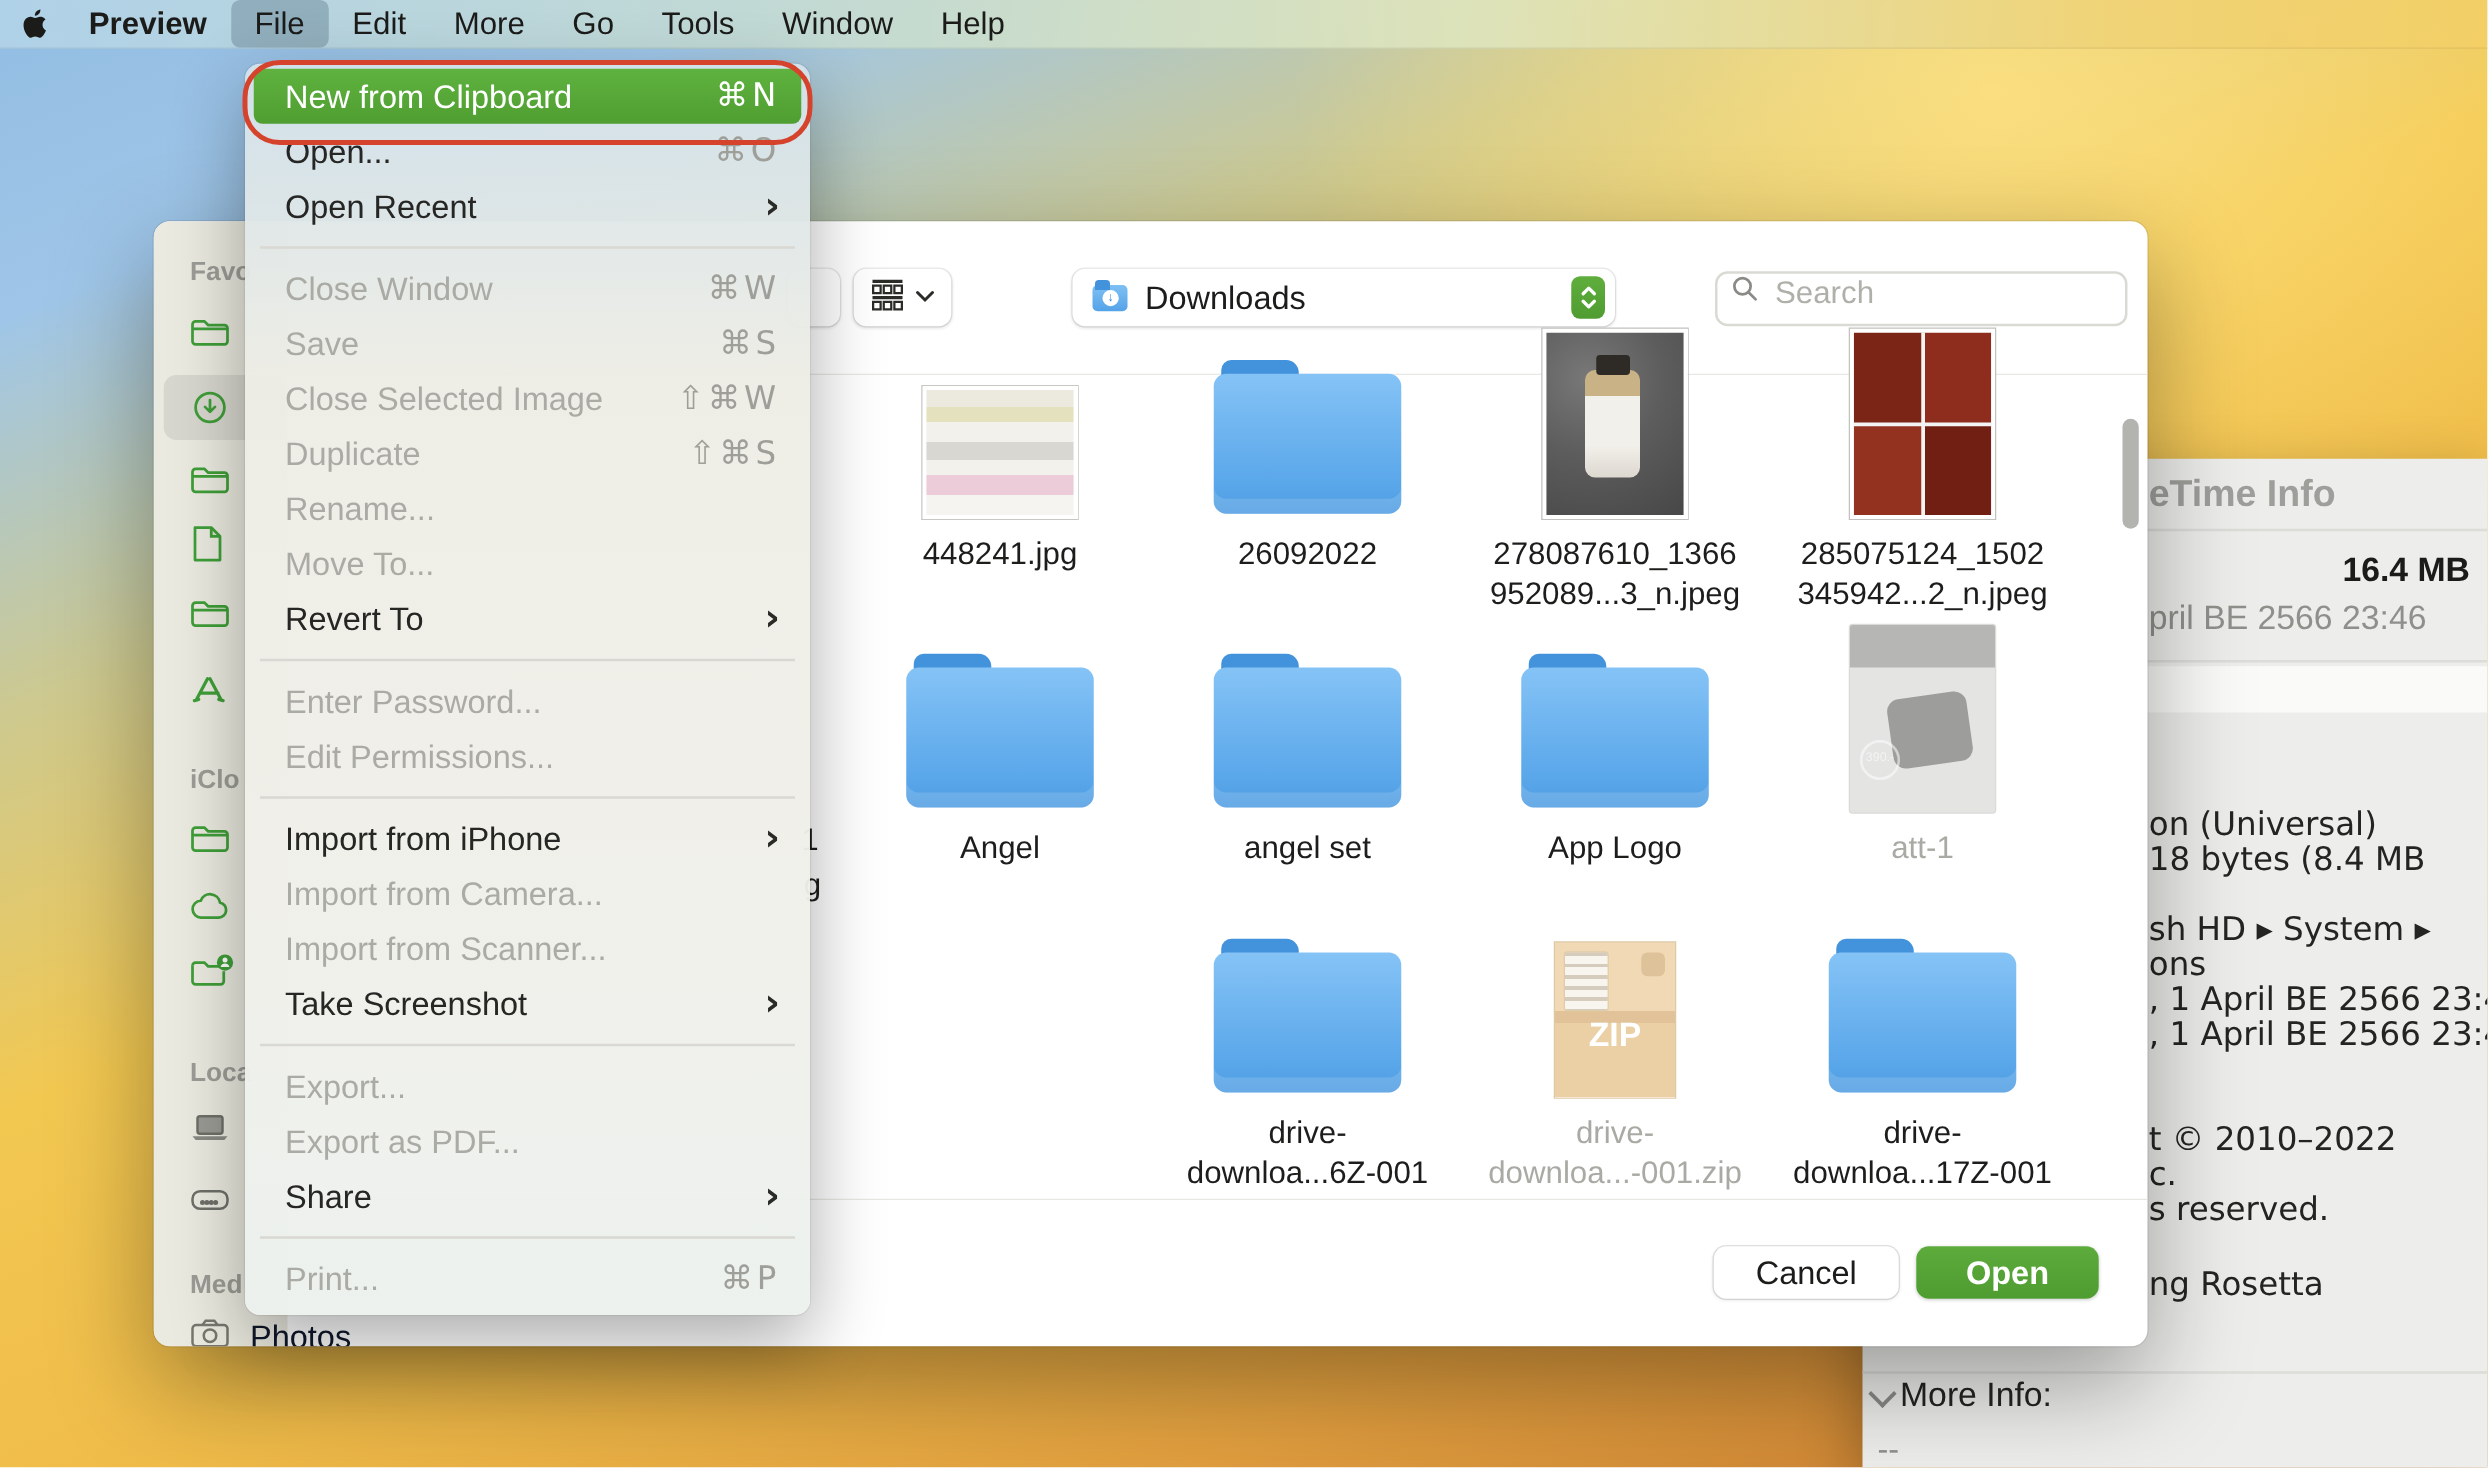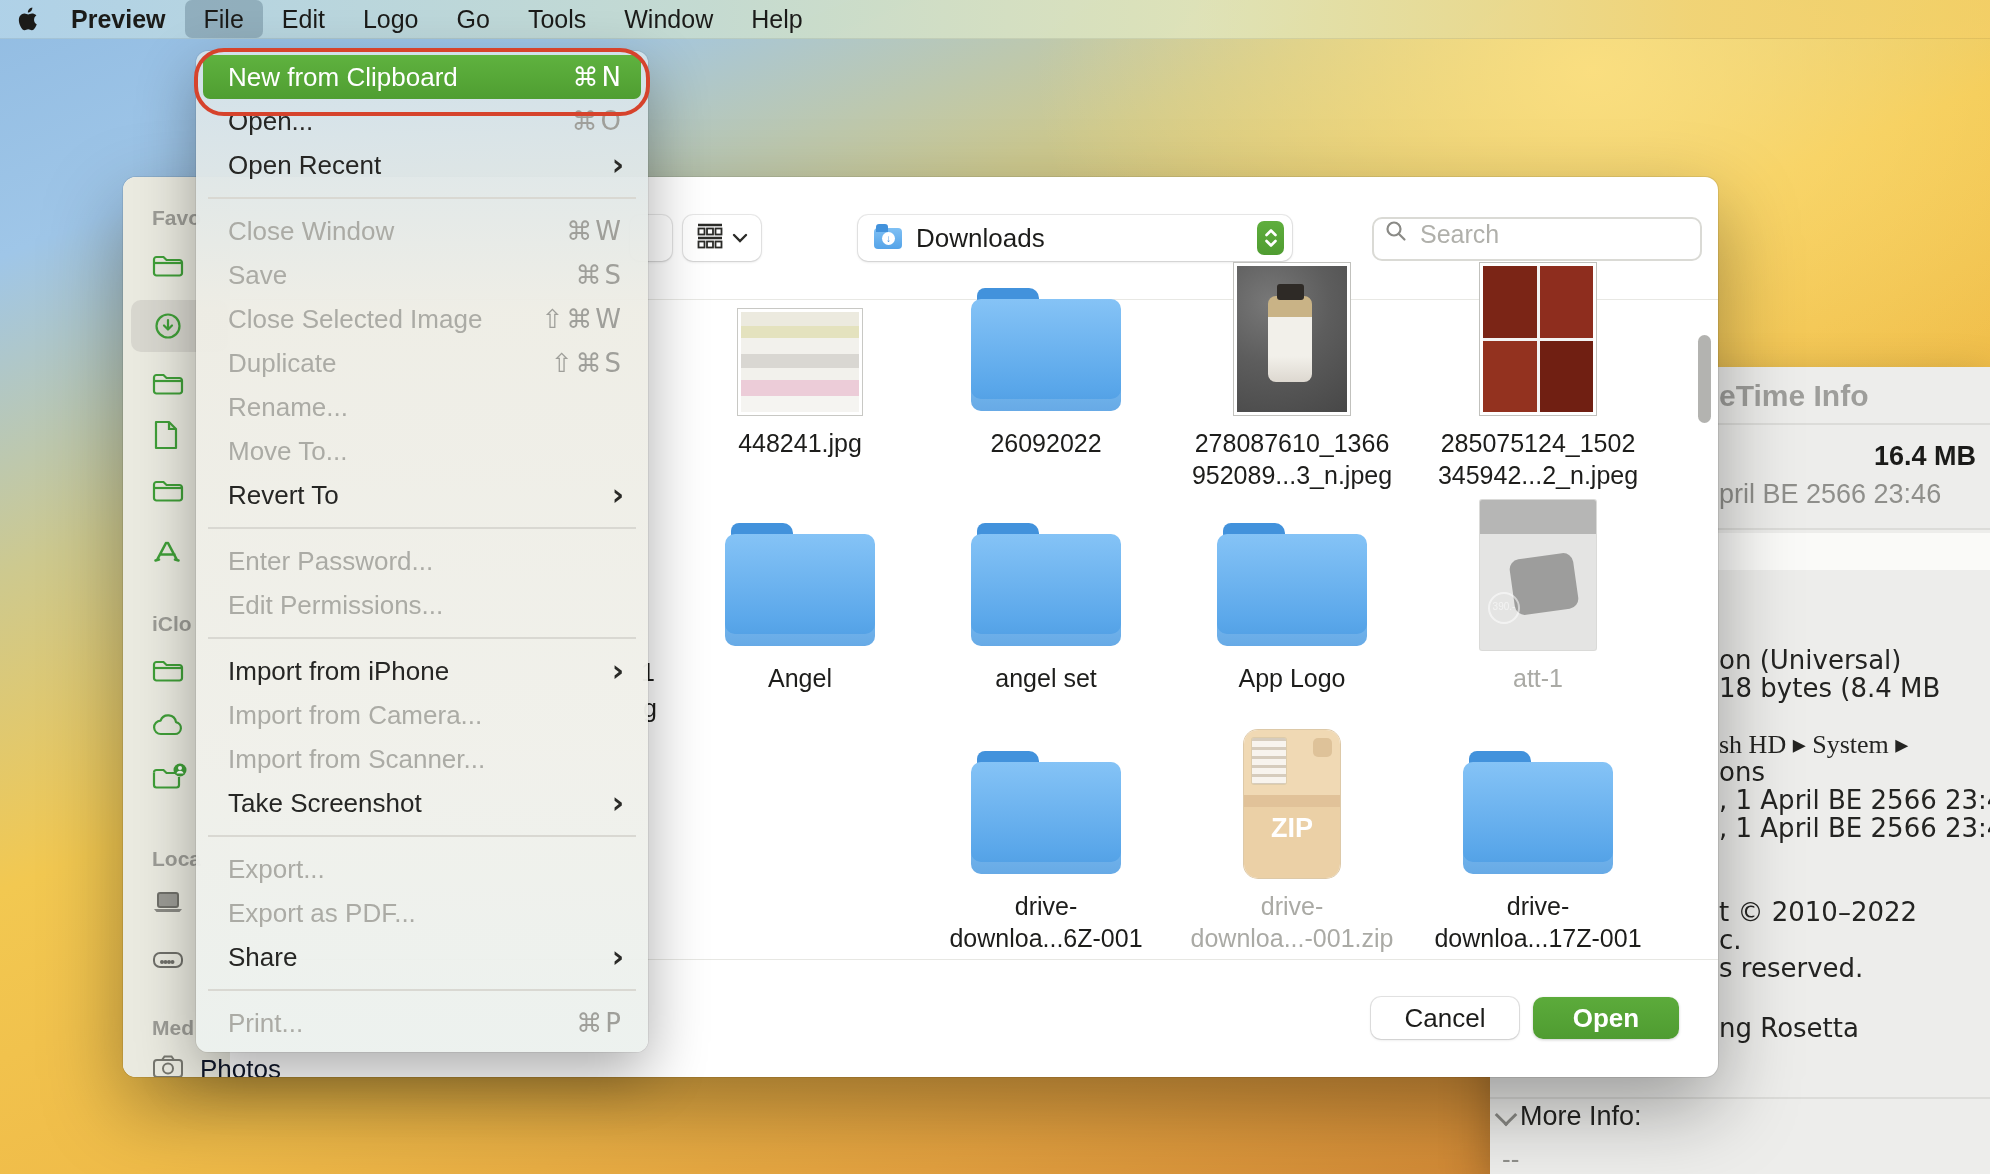--- a/index.html
+++ b/index.html
@@ -79,21 +79,21 @@
   .t-att::before{content:"";position:absolute;left:0;right:0;top:0;height:34px;background:#7c7c7a;border-radius:2px 2px 0 0;}
   .t-att::after{content:"";position:absolute;left:32px;top:56px;width:64px;height:56px;border-radius:10px;background:#4e4e4c;transform:rotate(-8deg);}
   .badge390{position:absolute;left:8px;bottom:26px;width:28px;height:28px;border:2px solid #fff;border-radius:50%;
     color:#fff;font-size:10px;line-height:26px;text-align:center;z-index:1;}
   .t-pdf{position:relative;width:110px;height:148px;background:#fff;border-radius:2px;box-shadow:0 0 0 1px #d2d2ce;}
   .t-pdf::before{content:"";position:absolute;top:0;right:0;border-top:26px solid #e7e7e4;border-left:26px solid transparent;}
   .t-pdf::after{content:"";position:absolute;left:12px;right:16px;top:16px;height:78px;
     background:linear-gradient(#4a7ab5,#4a7ab5) 0 52%/100% 9px no-repeat,
                repeating-linear-gradient(180deg,#c9d4e6 0 4px,transparent 4px 11px);}
   .pdftag{position:absolute;left:0;right:0;bottom:8px;text-align:center;color:#8d8d89;font-size:24px;}
-  .t-zip{position:relative;width:96px;height:148px;border-radius:14px;box-shadow:0 0 0 1px #d8c09a;
+  .t-zip{position:relative;width:96px;height:124px;border-radius:0;box-shadow:0 0 0 1px #d8c09a;
     background:linear-gradient(180deg,#eed3a8 0 44%,#dcb888 44% 52%,#e8c897 52%);}
   .t-zip::before{content:"";position:absolute;left:8px;top:8px;width:34px;height:46px;border-radius:2px;
     background:repeating-linear-gradient(180deg,#cfc4b2 0 3px,#f7f3ec 3px 9px);box-shadow:0 0 0 1px #d9c49c;}
   .t-zip::after{content:"";position:absolute;right:8px;top:8px;width:19px;height:19px;border-radius:5px;background:#d9b888;}
   .ziptag{position:absolute;left:0;right:0;bottom:34px;text-align:center;color:#fff;font-size:27px;font-weight:700;}
   .frag{position:absolute;font-size:25px;color:#1d1d1b;z-index:1;}
   #dlg-scrollbar{position:absolute;left:1575px;top:158px;width:13px;height:88px;border-radius:7px;background:rgba(154,153,149,.75);}
 
   .btn{position:absolute;height:42px;border-radius:10px;display:flex;align-items:center;justify-content:center;font-size:26px;}
   #btn-cancel{left:1248px;top:820px;width:148px;background:#fff;box-shadow:0 0 0 1px rgba(0,0,0,.10),0 1px 3px rgba(0,0,0,.12);color:#1c1c1a;}
@@ -119,21 +119,21 @@
 
   <div id="infowin">
     <div class="iw-title">eTime Info</div>
     <div class="iw-sep" style="top:56px;"></div>
     <div id="iw-size">16.4 MB</div>
     <div id="iw-date">pril BE 2566 23:46</div>
     <div class="iw-sep" style="top:161px;"></div>
     <div class="iw-band"></div>
     <div class="iw-line sym" style="top:278px;">on (Universal)</div>
     <div class="iw-line sym" style="top:306px;">18 bytes (8.4 MB</div>
-    <div class="iw-line sym" style="top:362px;font-family:Liberation Serif, serif;">sh HD ▸ System ▸</div>
+    <div class="iw-line sym" style="top:362px;">sh HD ▸ System ▸</div>
     <div class="iw-line sym" style="top:390px;">ons</div>
     <div class="iw-line sym" style="top:418px;">, 1 April BE 2566 23:46</div>
     <div class="iw-line sym" style="top:446px;">, 1 April BE 2566 23:46</div>
     <div class="iw-line sym" style="top:530px;">t © 2010–2022</div>
     <div class="iw-line sym" style="top:558px;">c.</div>
     <div class="iw-line sym" style="top:586px;">s reserved.</div>
     <div class="iw-line sym" style="top:646px;">ng Rosetta</div>
     <div class="iw-sep" style="top:730px;"></div>
     <span class="mchev"></span>
     <div id="iw-more">More Info:</div>
@@ -352,21 +352,21 @@
 
   <div id="menubar">
     <span class="mb-apple">
       <svg width="22" height="26" viewBox="0 0 24 28" fill="#1b1b19">
           <path d="M17.5 14.8c0-3 2.5-4.4 2.6-4.5-1.4-2.1-3.6-2.4-4.4-2.4-1.9-.2-3.6 1.1-4.6 1.1-1 0-2.4-1.1-4-1.1C5 7.9 3 9.1 1.9 11c-2.1 3.7-.5 9.2 1.5 12.2 1 1.5 2.2 3.1 3.8 3 1.5-.1 2.1-1 3.9-1s2.4 1 4 1 2.7-1.5 3.7-3c1.2-1.7 1.6-3.4 1.7-3.5-.1-.1-3-1.2-3-4.9zM14.4 5.3c.8-1 1.4-2.4 1.2-3.8-1.2.1-2.7.8-3.5 1.8-.8.9-1.5 2.3-1.3 3.7 1.3.1 2.7-.7 3.6-1.7z"></path>
         </svg>
     </span>
     <span class="mb-item bold">Preview</span>
     <span class="mb-item active">File</span>
     <span class="mb-item">Edit</span>
-    <span class="mb-item">Logo</span>
+    <span class="mb-item">More</span>
     <span class="mb-item">Go</span>
     <span class="mb-item">Tools</span>
     <span class="mb-item">Window</span>
     <span class="mb-item">Help</span>
   </div>
 
   <div id="filemenu">
     <div class="mi hl">
       <span class="lbl">New from Clipboard</span>
         <span class="sc sym">⌘N</span>

